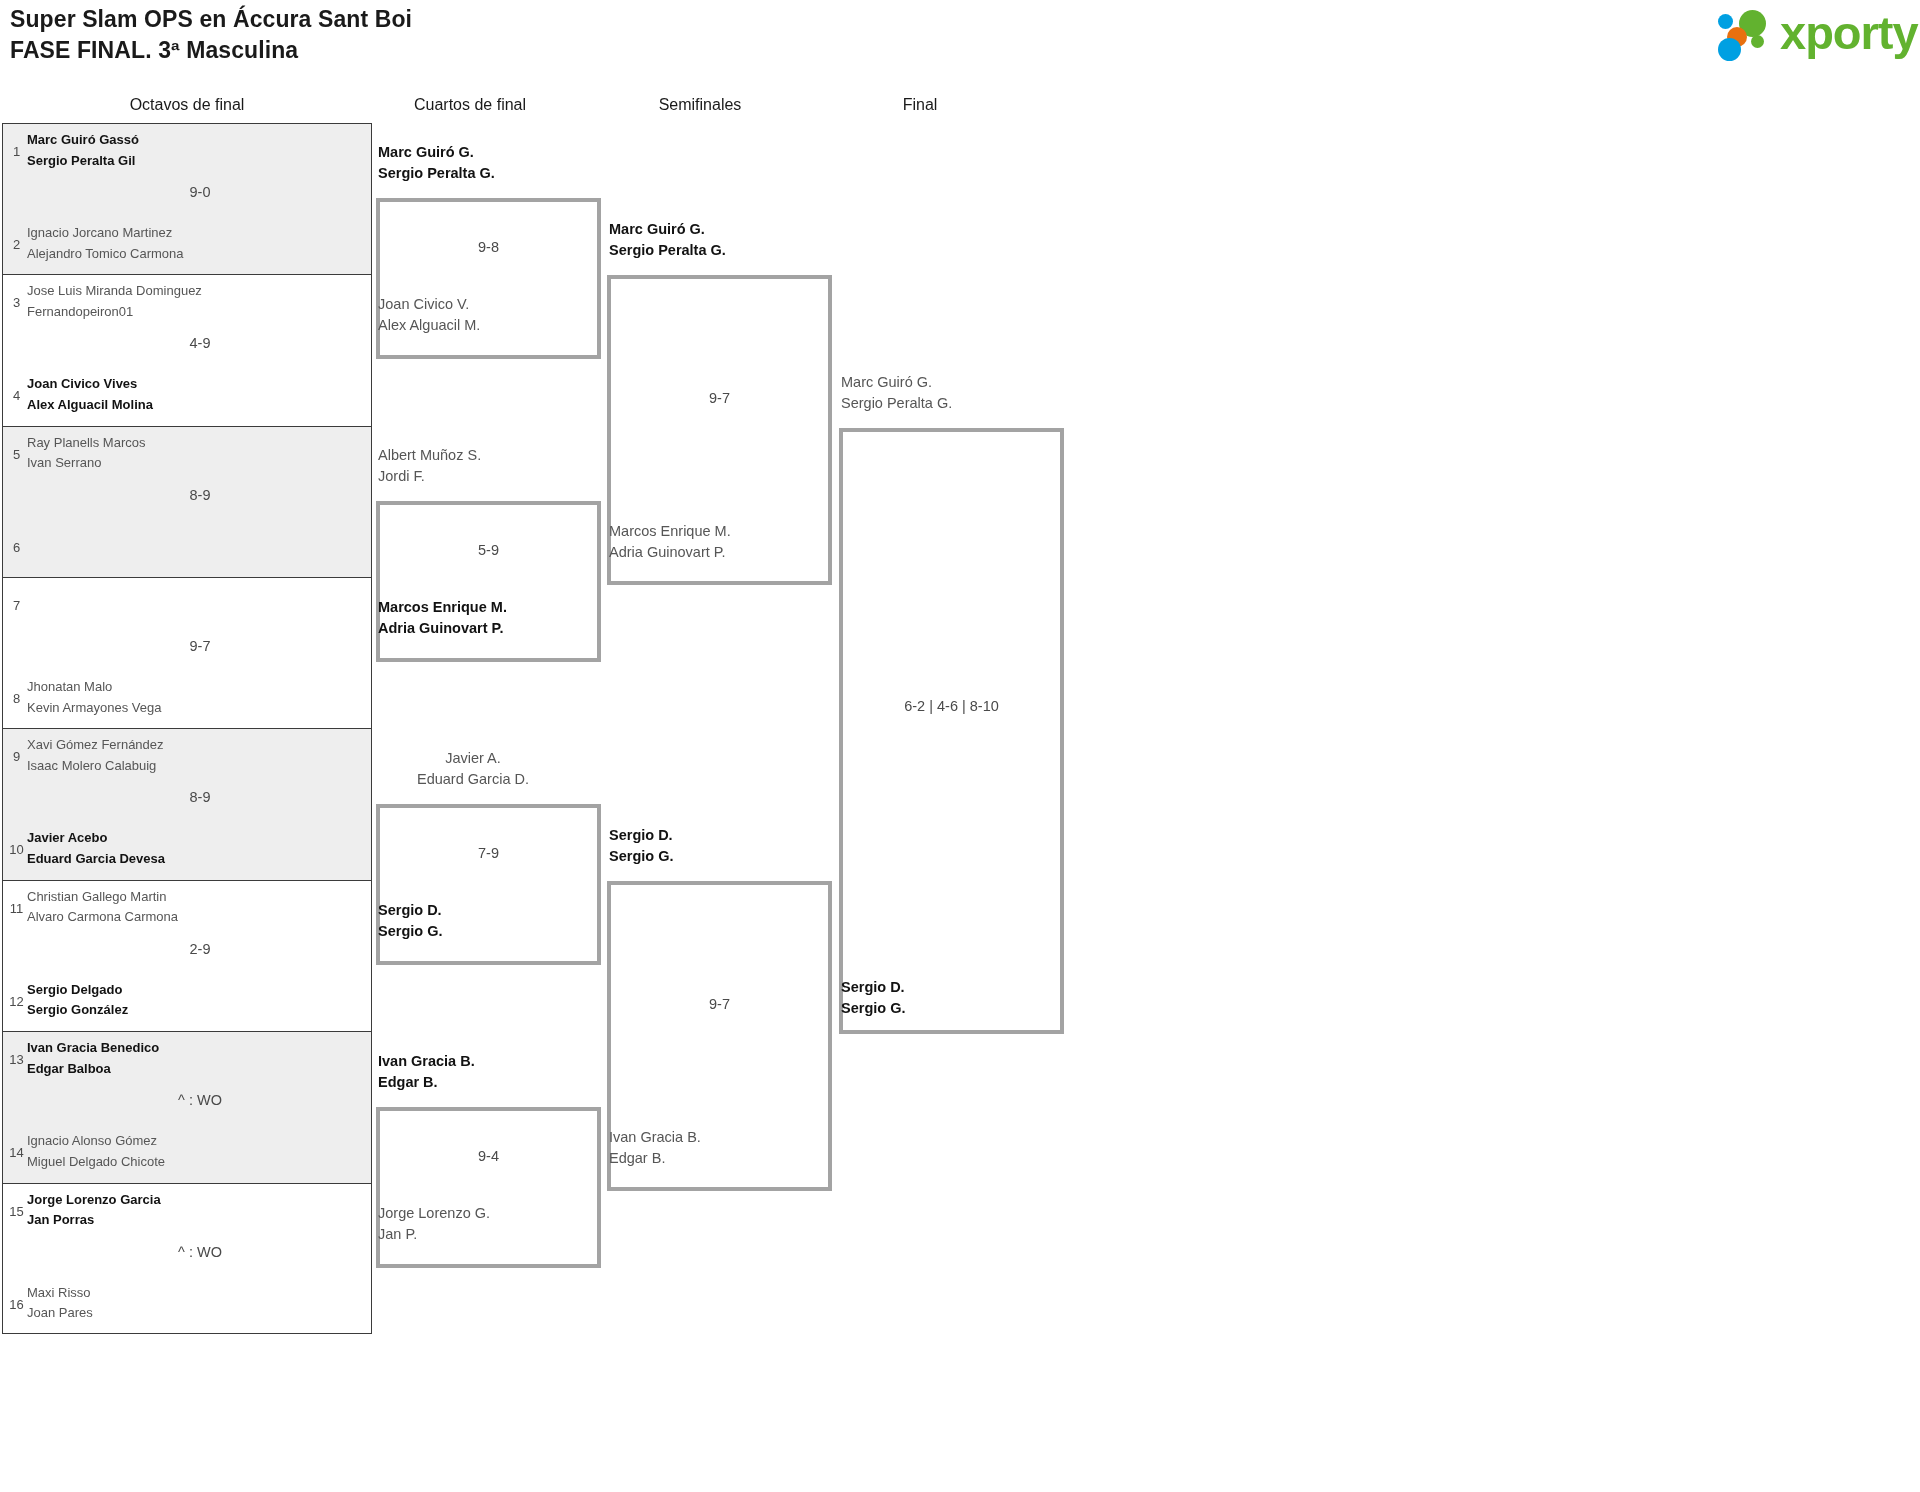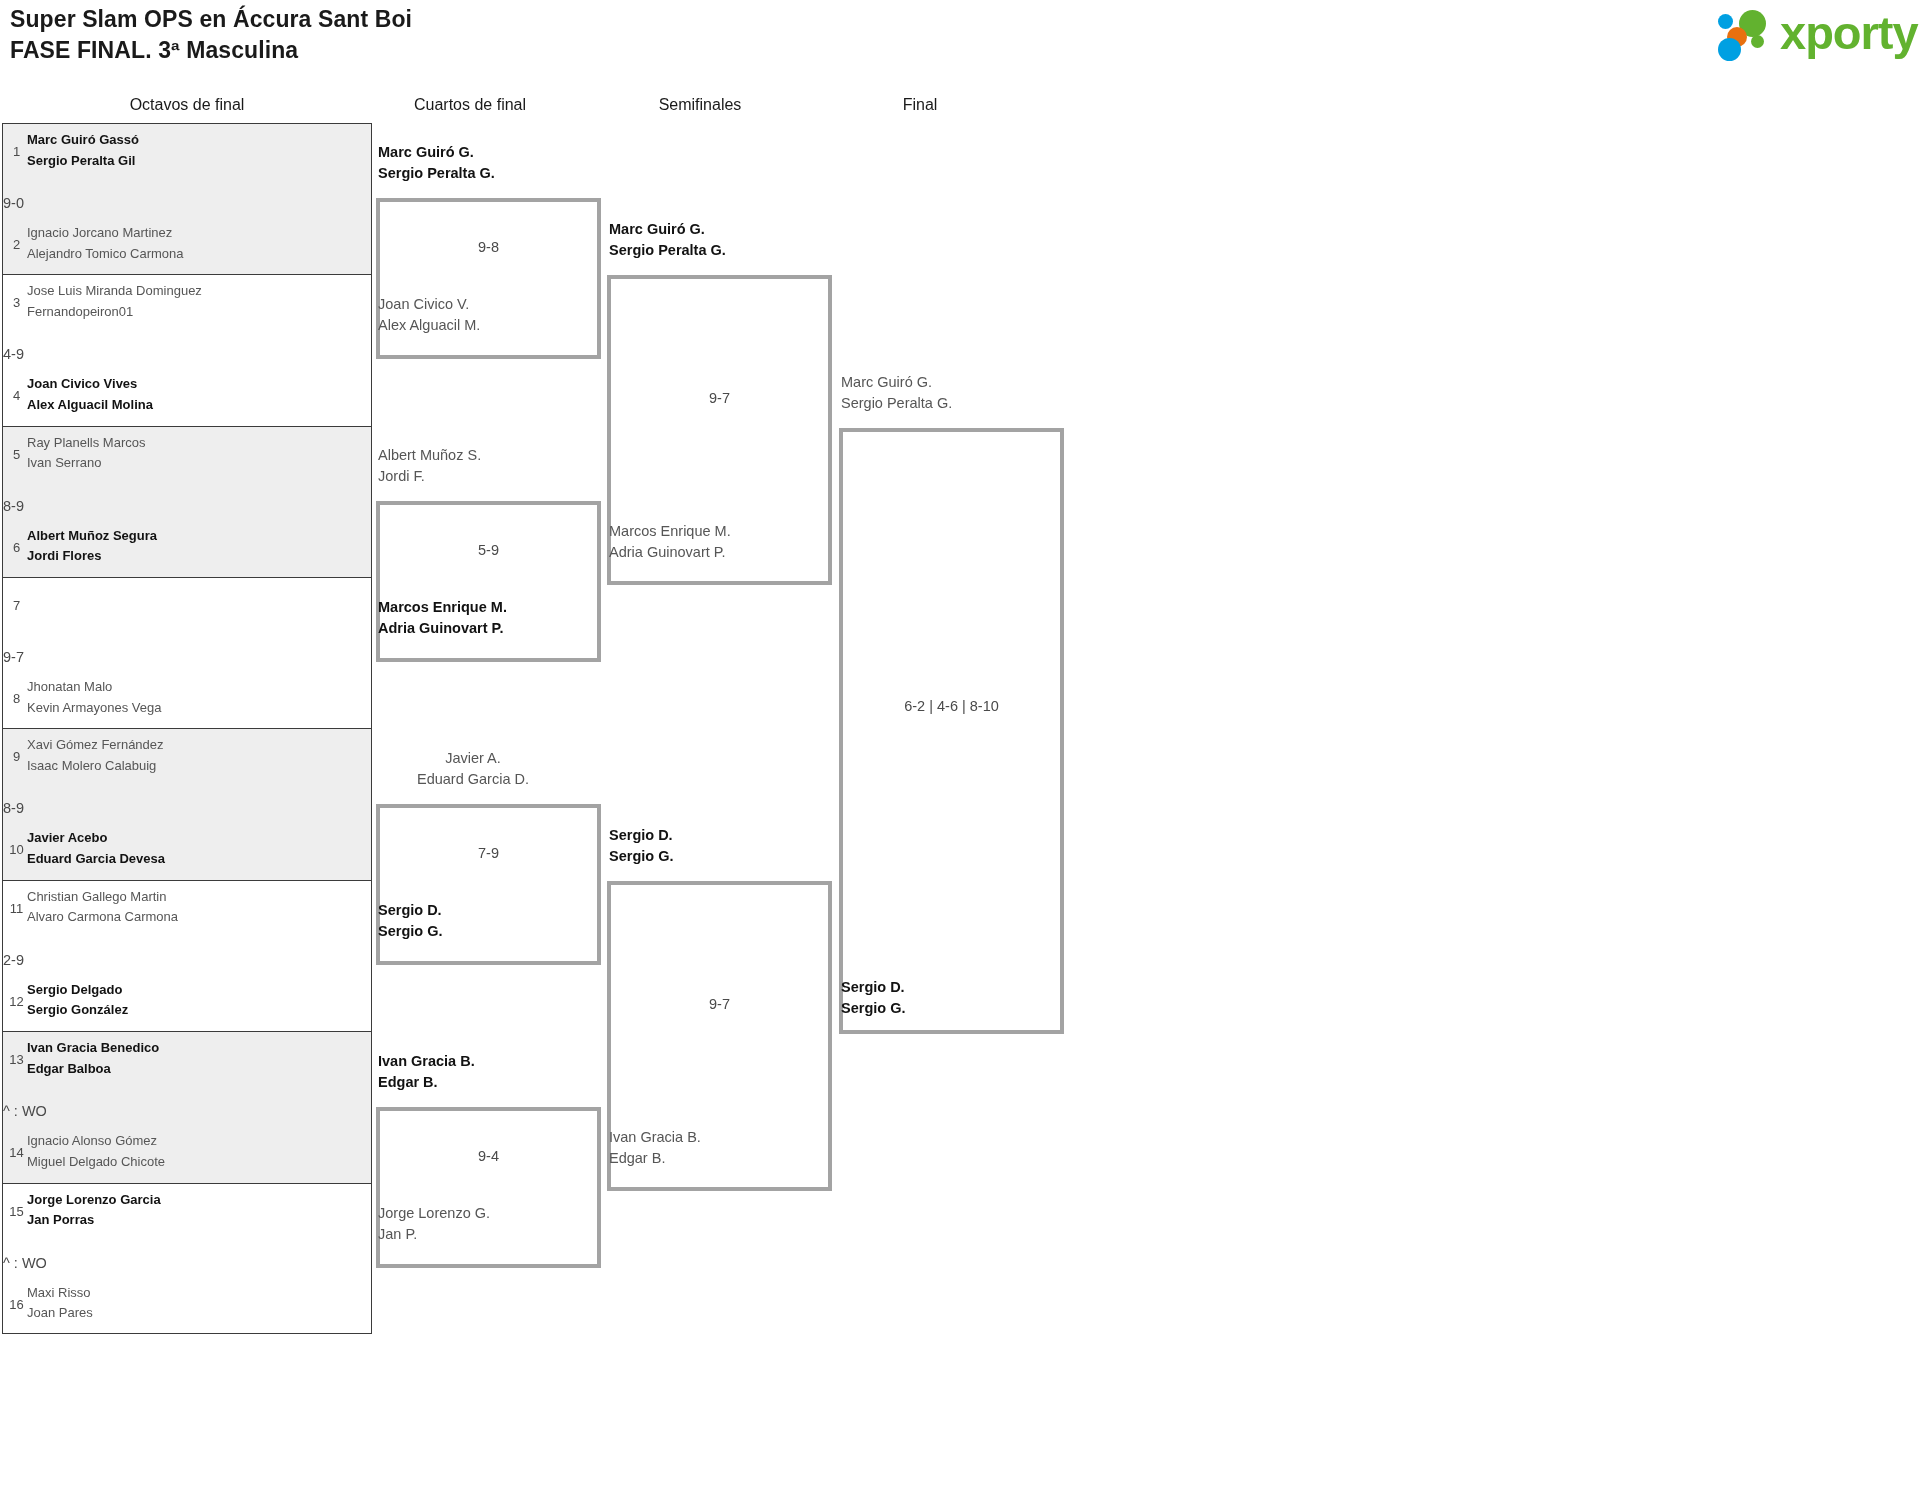--- a/index.html
+++ b/index.html
@@ -31,21 +31,21 @@
   .r1-pair{position:relative;width:100%;height:151.37px;box-sizing:border-box;}
   .r1-pair.shaded{background:#eeeeee;}
   .r1-pair.bordered{border-bottom:1px solid #3b3b3b;}
   .r1-slot{position:absolute;left:0;width:100%;height:46px;}
   .r1-slot.top{top:6px;}
   .r1-slot.bot{top:99px;}
   .seed{position:absolute;left:5px;top:14px;width:17px;text-align:center;font-size:13px;color:#4b4b4b;line-height:15px;}
   .r1-names{position:absolute;left:24px;top:0;right:6px;}
   .pname{font-size:13px;line-height:20.5px;color:#565656;white-space:nowrap;overflow:hidden;}
   .win .pname{color:#121212;font-weight:700;}
-  .r1-score{position:absolute;left:0;width:100%;top:70px;text-align:left;font-size:14.5px;color:#4a4a4a;line-height:18px;}
+  .r1-score{position:absolute;left:0;width:100%;top:59px;text-align:center;font-size:14.5px;color:#4a4a4a;line-height:18px;padding-left:13px;}
 
   
   .mbox{position:absolute;border:4px solid #a3a3a3;box-sizing:border-box;background:transparent;}
   .mbox .m-score{position:absolute;left:0;width:100%;text-align:center;font-size:14.5px;color:#4a4a4a;line-height:18px;}
   .m-names{position:absolute;width:190px;}
   .m-names .pname{font-size:14.5px;line-height:20.5px;}
 </style>
 </head>
 <body>
 
@@ -115,24 +115,20 @@
     <div class="r1-slot top">
       <div class="seed">5</div>
       <div class="r1-names">
         <div class="pname">Ray Planells Marcos</div>
         <div class="pname">Ivan Serrano</div>
       </div>
     </div>
     <div class="r1-score">8-9</div>
     <div class="r1-slot bot win">
       <div class="seed">6</div>
-      <div class="r1-names">
-        <div class="pname">Albert Muñoz Segura</div>
-        <div class="pname">Jordi Flores</div>
-      </div>
     </div>
   </div>
 
   <div class="r1-pair bordered">
     <div class="r1-slot top win">
       <div class="seed">7</div>
     </div>
     <div class="r1-score">9-7</div>
     <div class="r1-slot bot">
       <div class="seed">8</div>

